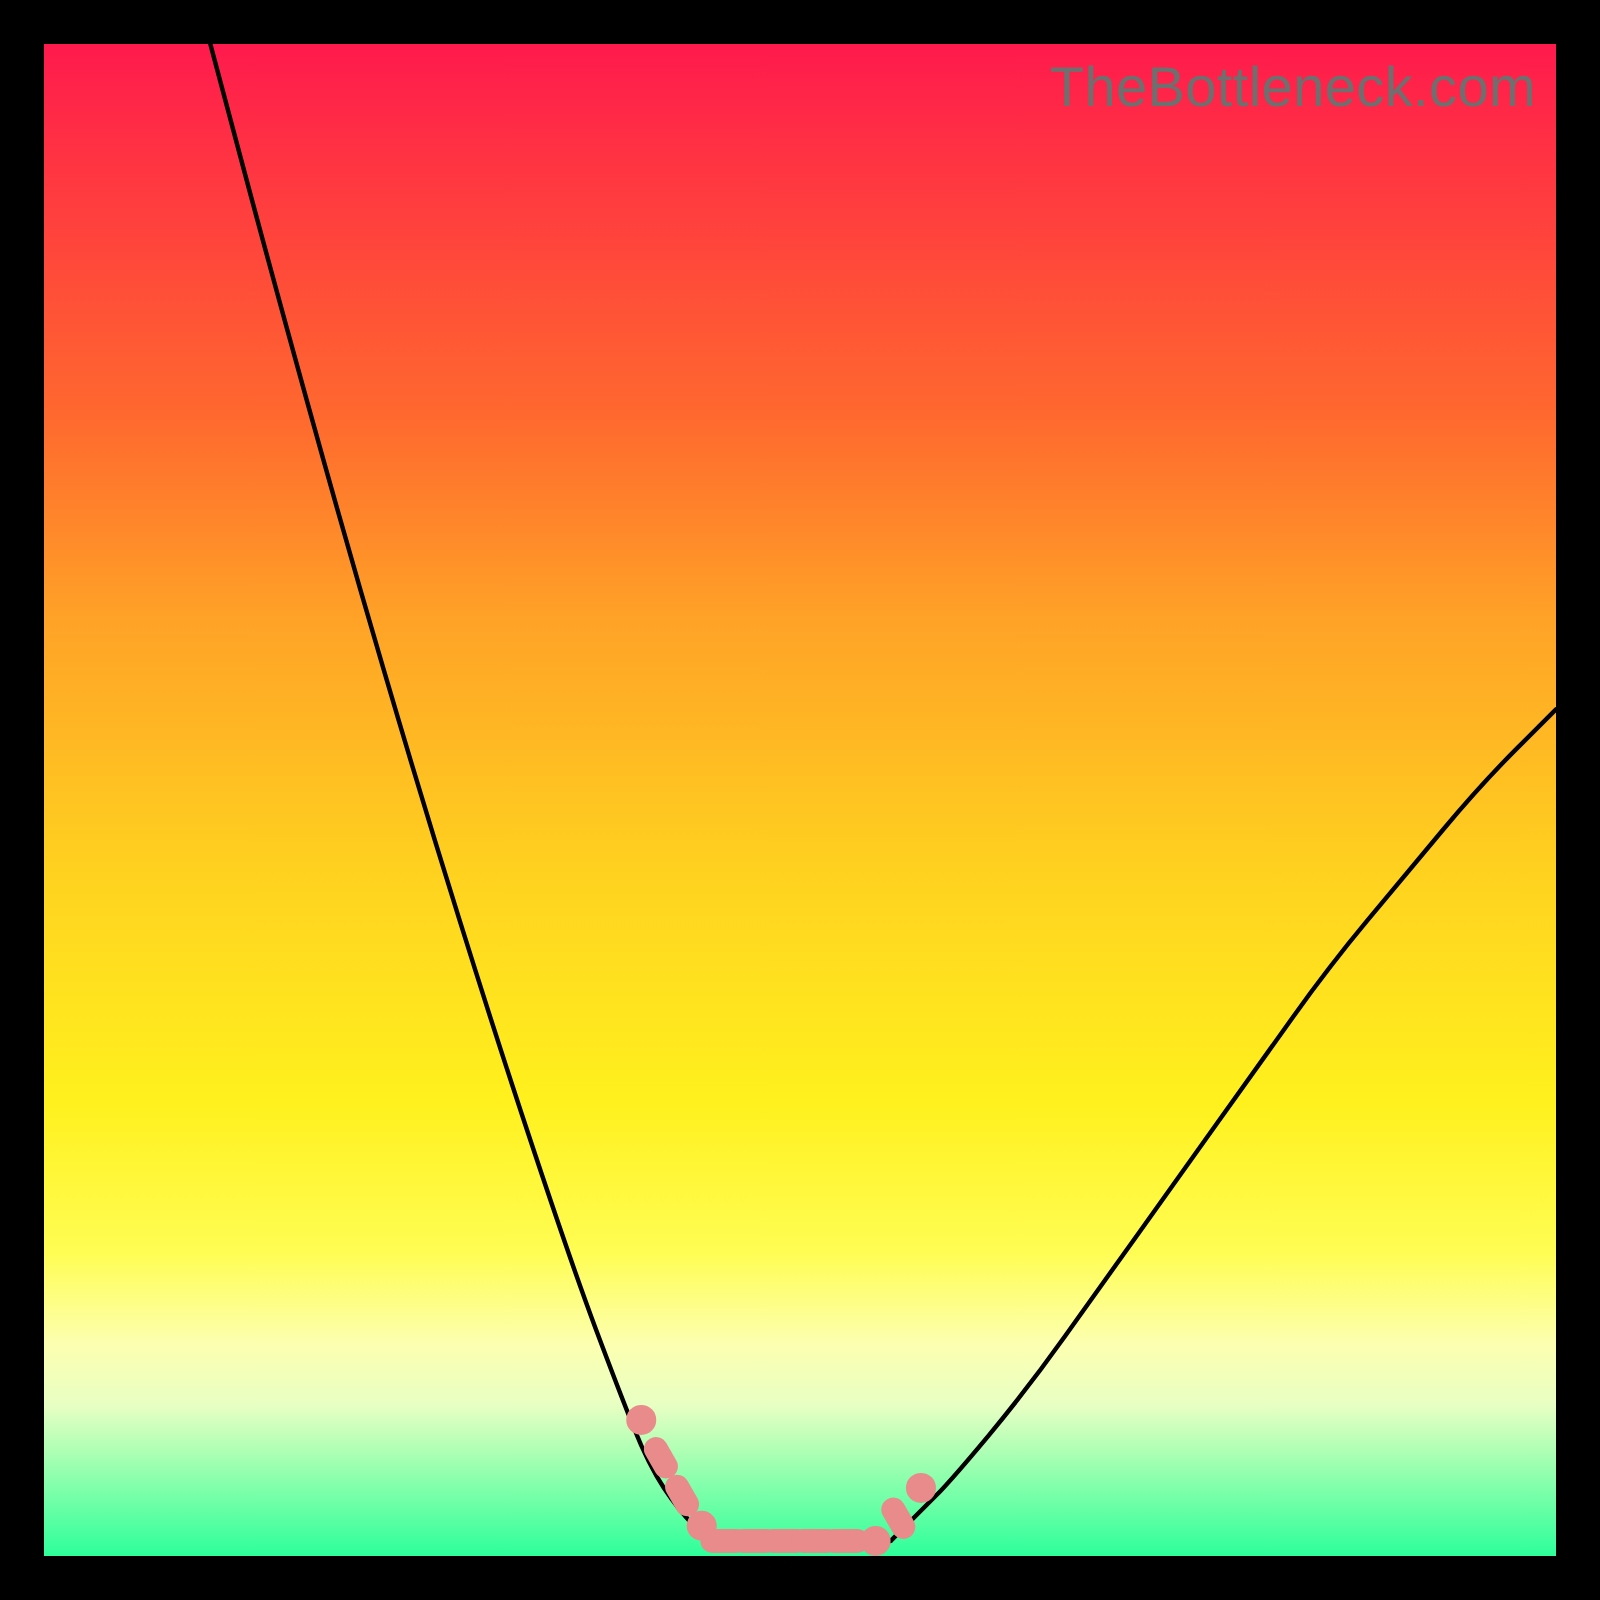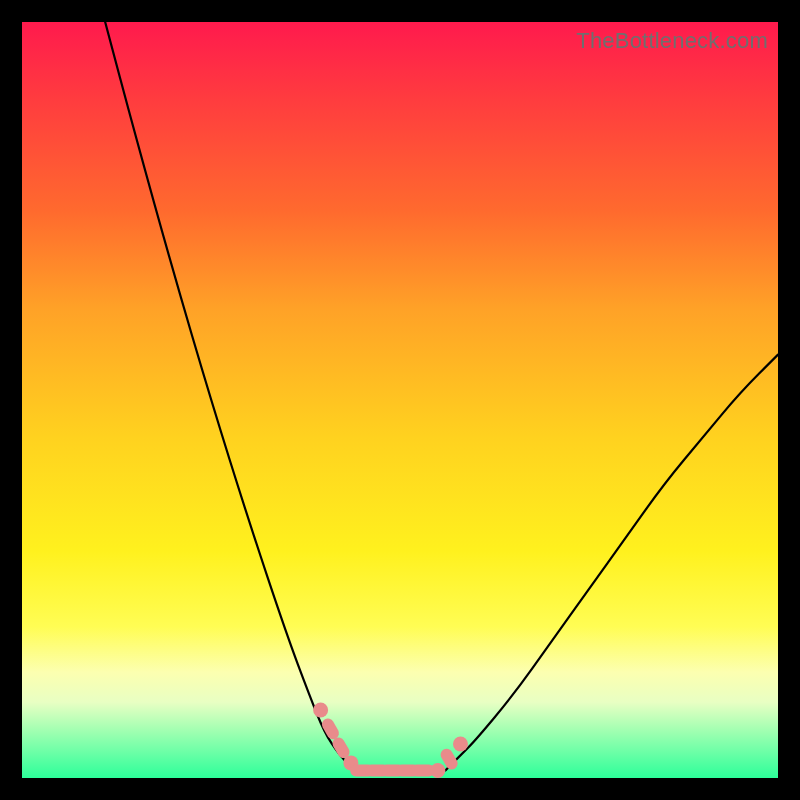--- a/index.html
+++ b/index.html
@@ -37,21 +37,21 @@
       #e8ffc3 90%,
       #9cffb0 94%,
       #2dff9a 100%
     );
   }
   .watermark {
     position: absolute;
     top: 6px;
     right: 10px;
     color: #6f6f6f;
-    font-size: 22px;
+    font-size: 28px;
     font-weight: 500;
     letter-spacing: 0.2px;
     user-select: none;
   }
   svg.curves {
     position: absolute;
     inset: 0;
     width: 756px;
     height: 756px;
     display: block;

